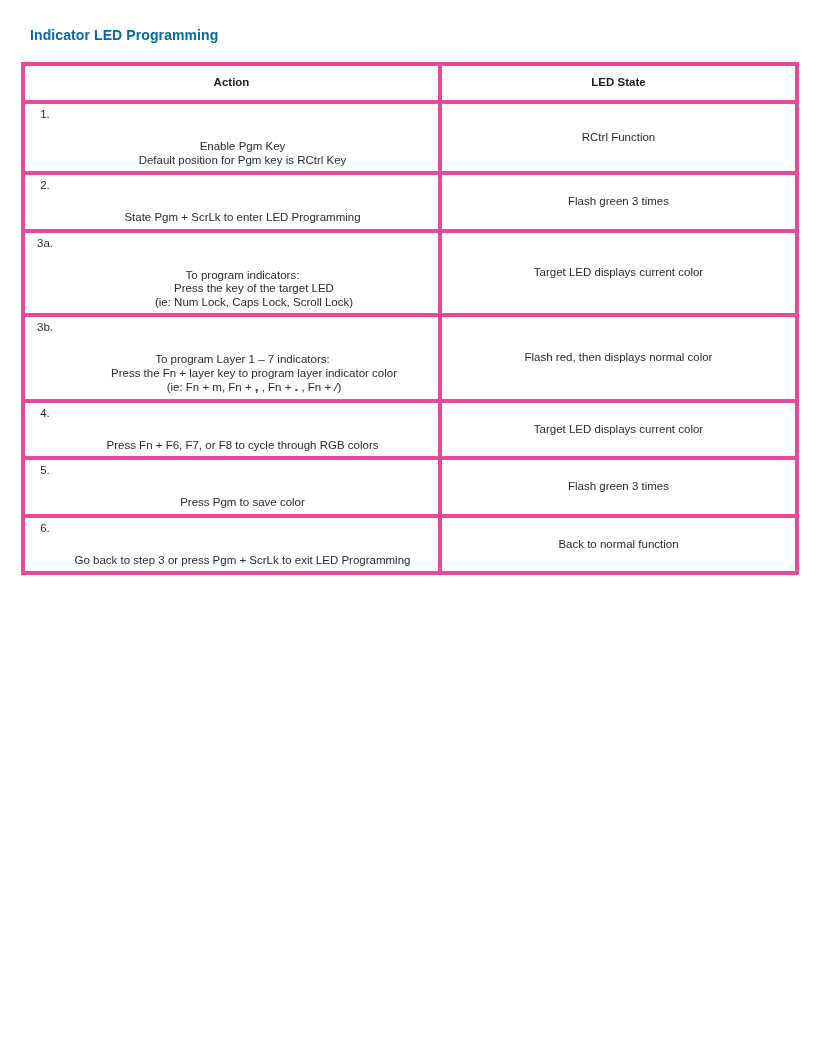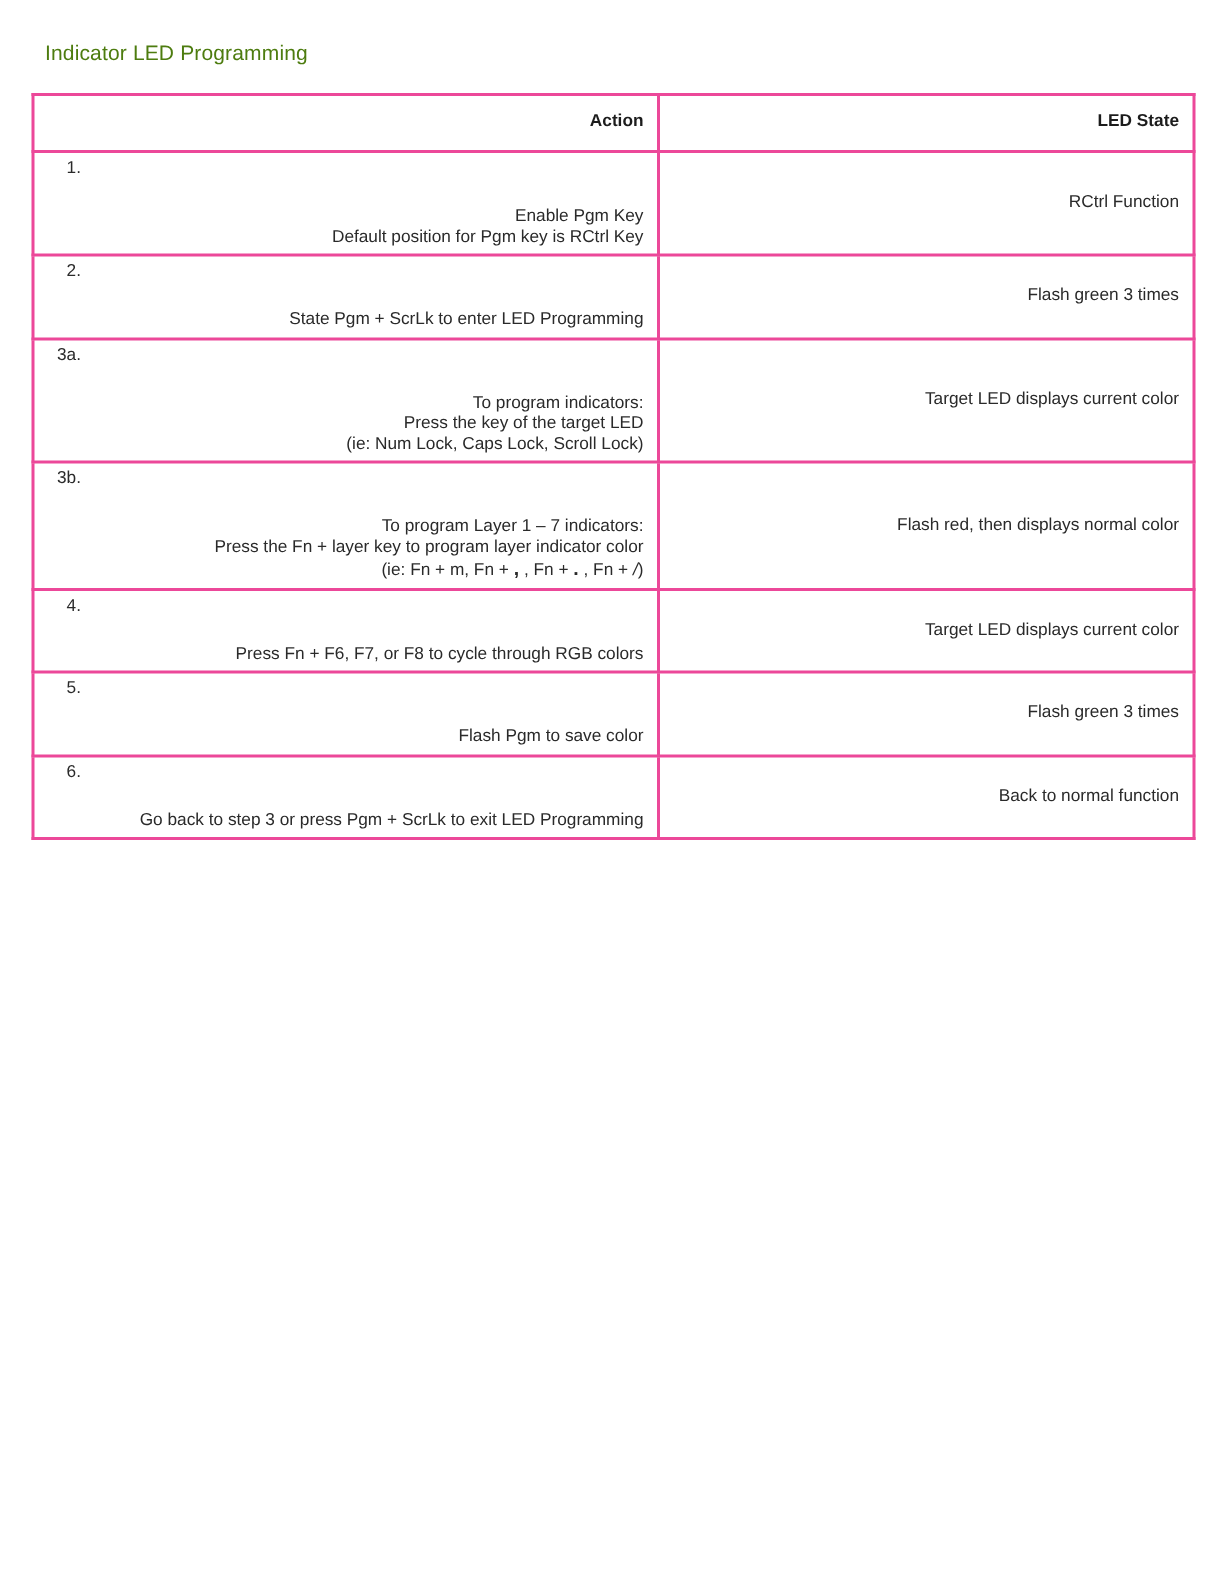--- a/index.html
+++ b/index.html
@@ -10,38 +10,38 @@
     position: relative;
     font-family: "Liberation Sans", "DejaVu Sans", sans-serif;
     color: #2a2a2a;
     overflow: hidden;
   }
   .page-title {
     position: absolute;
     left: 30px;
     top: 27px;
     font-size: 14px;
-    font-weight: normal;
-    color: #4d7c0f;
+    font-weight: bold;
+    color: #0369a1;
     letter-spacing: 0.1px;
   }
   table.led-table {
     position: absolute;
     left: 21px;
     top: 62px;
     width: 774px;
     border-collapse: collapse;
     table-layout: fixed;
   }
   .led-table th, .led-table td {
-    border: 2px solid #ec4899;
+    border: 4px solid #ec4899;
     font-size: 11.5px;
     line-height: 13.5px;
     vertical-align: middle;
-    text-align: right;
+    text-align: center;
     padding: 4px 9px;
     color: #2a2a2a;
   }
   .led-table th {
     font-weight: bold;
     color: #1c1c1c;
     height: 38px;
   }
   .led-table tbody tr:nth-child(1) td { height: 38px; }
   .led-table tbody tr:nth-child(2) td { height: 21px; }
@@ -142,21 +142,21 @@
             </div>
           </div>
         </td>
         <td>Target LED displays current color</td>
       </tr>
       <tr>
         <td>
           <div class="action">
             <span class="num">5.</span>
             <div class="lines">
-              <div class="line"><span>Flash Pgm to save color</span></div>
+              <div class="line"><span>Press Pgm to save color</span></div>
             </div>
           </div>
         </td>
         <td>Flash green 3 times</td>
       </tr>
       <tr>
         <td>
           <div class="action">
             <span class="num">6.</span>
             <div class="lines">

